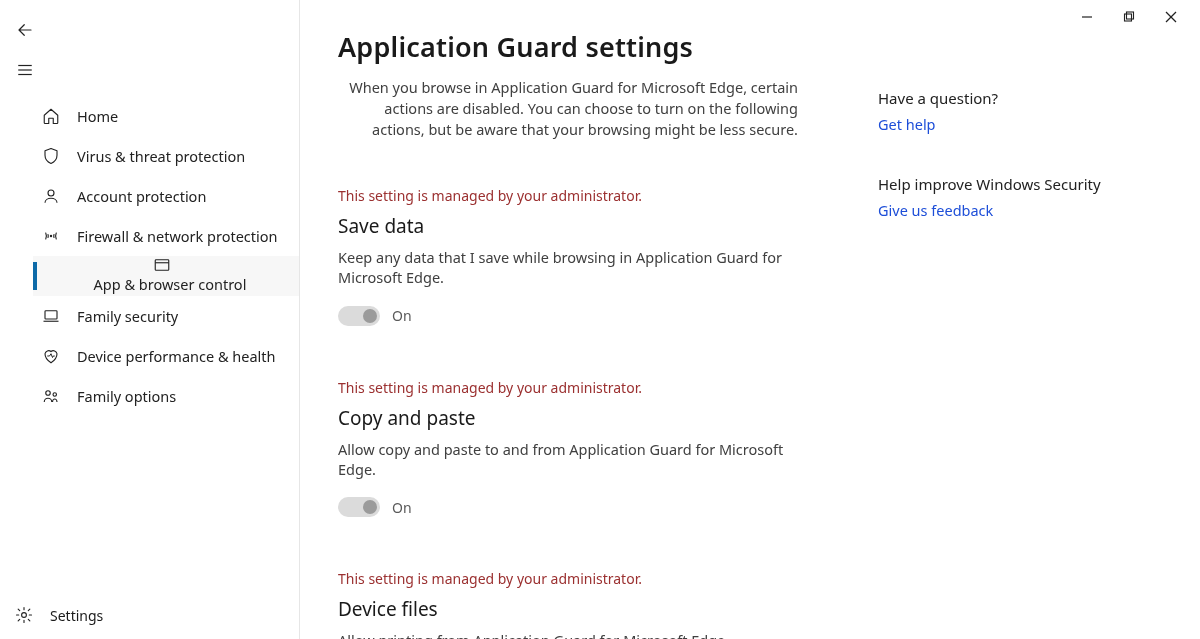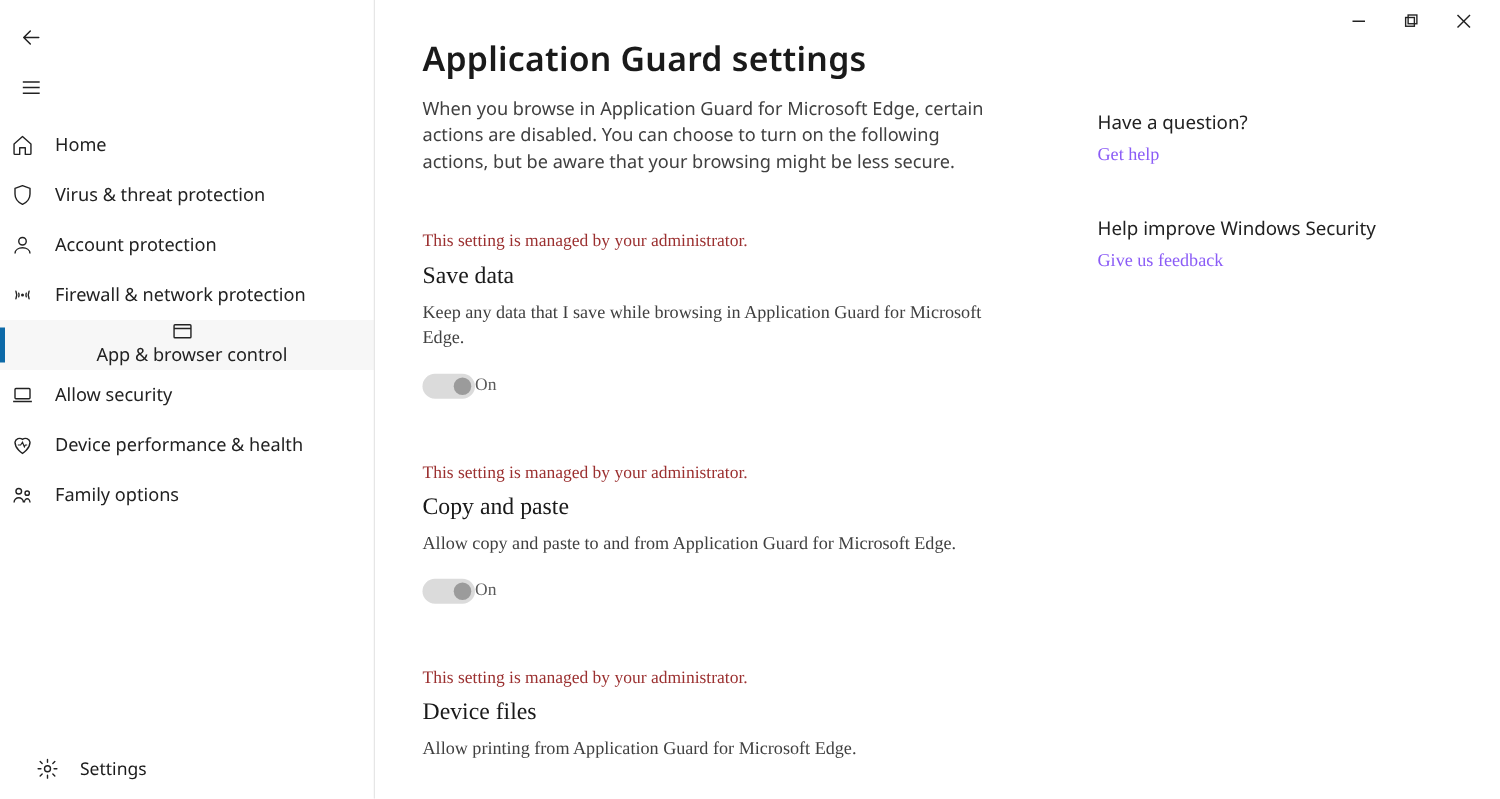--- a/index.html
+++ b/index.html
@@ -54,20 +54,21 @@
   }
   .nav-item {
     display: flex;
     align-items: center;
     height: 40px;
     padding-left: 8px;
     cursor: pointer;
     position: relative;
     font-size: 14.5px;
     color: #222;
+    margin-left: 33px;
   }
   .nav-item.selected::before {
     content: "";
     position: absolute;
     left: 0;
     top: 6px;
     bottom: 6px;
     width: 4px;
     background: #0d6aa8;
   }
@@ -77,21 +78,21 @@
     margin-right: 16px;
     display: flex;
     align-items: center;
     justify-content: center;
     color: #333;
   }
   .sidebar-footer {
     display: flex;
     align-items: center;
     height: 48px;
-    padding-left: 28px;
+    padding-left: 14px;
     cursor: pointer;
   }
   .main {
     flex: 1;
     display: flex;
     padding: 28px 24px 16px 38px;
     overflow: hidden;
   }
   .content {
     flex: 0 0 540px;
@@ -105,67 +106,67 @@
     font-weight: 600;
     margin-bottom: 12px;
     letter-spacing: 0.2px;
   }
   .intro {
     font-size: 14.5px;
     color: #404040;
     line-height: 1.45;
     max-width: 460px;
     margin-bottom: 46px;
-  }
-  .setting-block { margin-bottom: 52px; font-family: Liberation Serif, serif; }
+    text-align: right;
+  }
+  .setting-block { margin-bottom: 52px; }
   .admin-note {
     color: #9b3030;
     font-size: 14px;
     margin-bottom: 8px;
   }
   .setting-title {
     font-size: 19px;
     font-weight: 400;
     margin-bottom: 8px;
   }
   .setting-desc {
     font-size: 14.5px;
     color: #404040;
     line-height: 1.4;
     max-width: 460px;
     margin-bottom: 18px;
   }
-  .toggle-row { display: flex; align-items: center; }
+  .toggle-row { display: flex; align-items: center; gap: 12px; }
   .toggle {
     width: 42px; height: 20px; border-radius: 10px;
     background: #cfcfcf;
     position: relative;
     opacity: 0.75;
   }
   .toggle .knob {
     position: absolute;
     right: 3px; top: 3px;
     width: 14px; height: 14px; border-radius: 50%;
     background: #7a7a7a;
   }
   .toggle-label { color: #5a5a5a; font-size: 14px; }
   .aside h3 {
     font-size: 15px;
     font-weight: 400;
     color: #222;
     margin-bottom: 6px;
   }
   .aside a.link {
-    color: #8b5cf6;
+    color: #1d4ed8;
     text-decoration: none;
     font-size: 14.5px;
     display: inline-block;
     margin-bottom: 40px;
     cursor: pointer;
-    font-family: Liberation Serif, serif;
   }
 </style>
 </head>
 <body>
 
 <div class="window-controls">
   <div class="win-ctrl">
     <svg width="12" height="12" viewBox="0 0 12 12">
         <line x1="1" y1="6" x2="11" y2="6" stroke="#222" stroke-width="1.2"></line>
       </svg>
@@ -243,21 +244,21 @@
         </span>
         <span>App &amp; browser control</span>
       </li>
       <li class="nav-item">
         <span class="nav-icon">
           <svg width="18" height="18" viewBox="0 0 24 24">
               <rect x="4" y="5" width="16" height="11" rx="1" fill="none" stroke="#222" stroke-width="1.5"></rect>
               <line x1="2" y1="19" x2="22" y2="19" stroke="#222" stroke-width="1.5"></line>
             </svg>
         </span>
-        <span>Allow security</span>
+        <span>Family security</span>
       </li>
       <li class="nav-item">
         <span class="nav-icon">
           <svg width="18" height="18" viewBox="0 0 24 24">
               <path d="M12 21s-8-5-8-12a5 5 0 0 1 8-3 5 5 0 0 1 8 3c0 7-8 12-8 12z" fill="none" stroke="#222" stroke-width="1.5"></path>
               <path d="M7 12h3l2-3 2 5 1-2h2" fill="none" stroke="#222" stroke-width="1.3"></path>
             </svg>
         </span>
         <span>Device performance &amp; health</span>
       </li>

